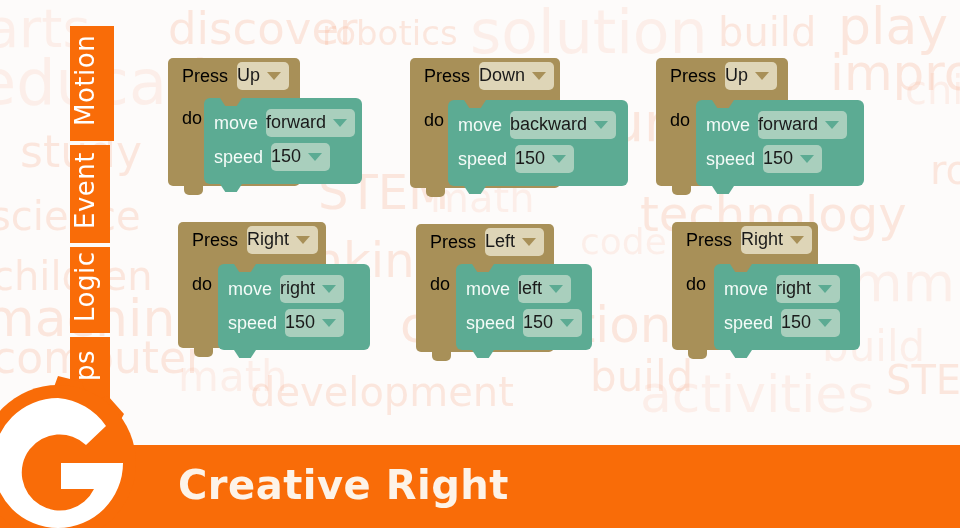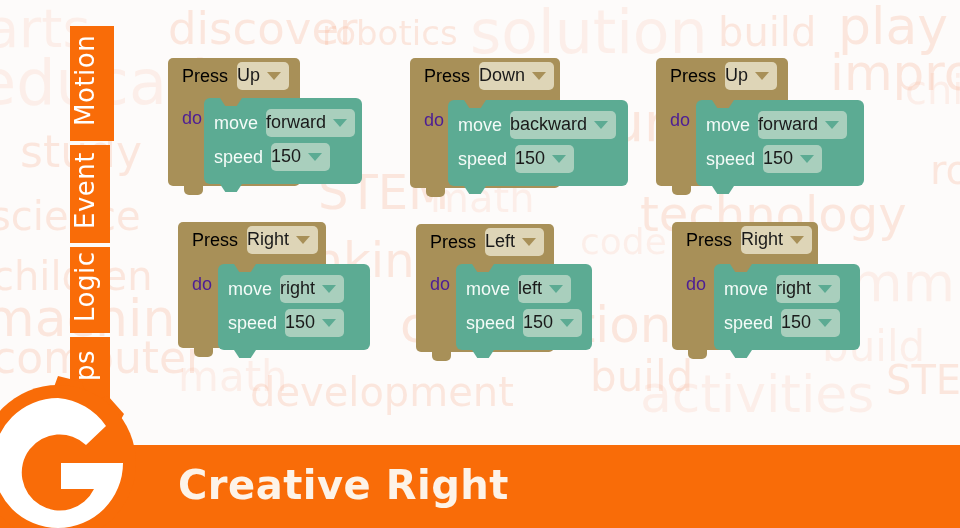--- a/index.html
+++ b/index.html
@@ -105,21 +105,21 @@
     padding: 0 8px 0 14px;
     gap: 9px;
   }
   .event-label {
     color: #000000;
     font-size: 18px;
     font-family: "Liberation Sans", sans-serif;
   }
   .do-label {
     position: absolute;
-    color: #4c1d95;
+    color: #000000;
     font-size: 18px;
     font-family: "Liberation Sans", sans-serif;
   }
 
   .dropdown {
     display: inline-flex;
     align-items: center;
     gap: 7px;
     border-radius: 5px;
     padding: 3px 8px 4px 0;

